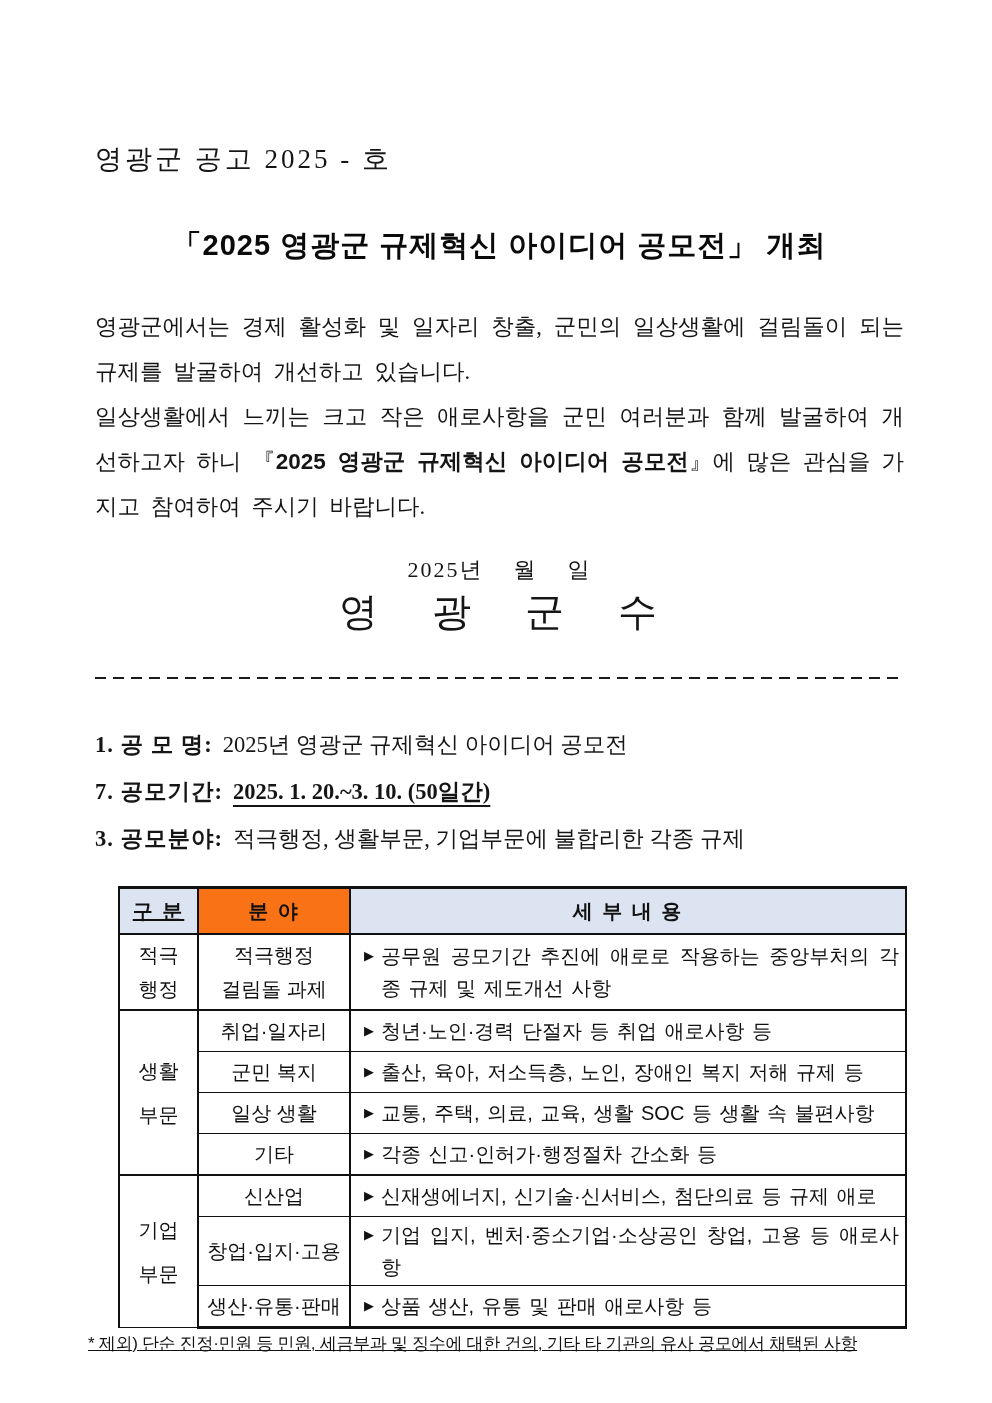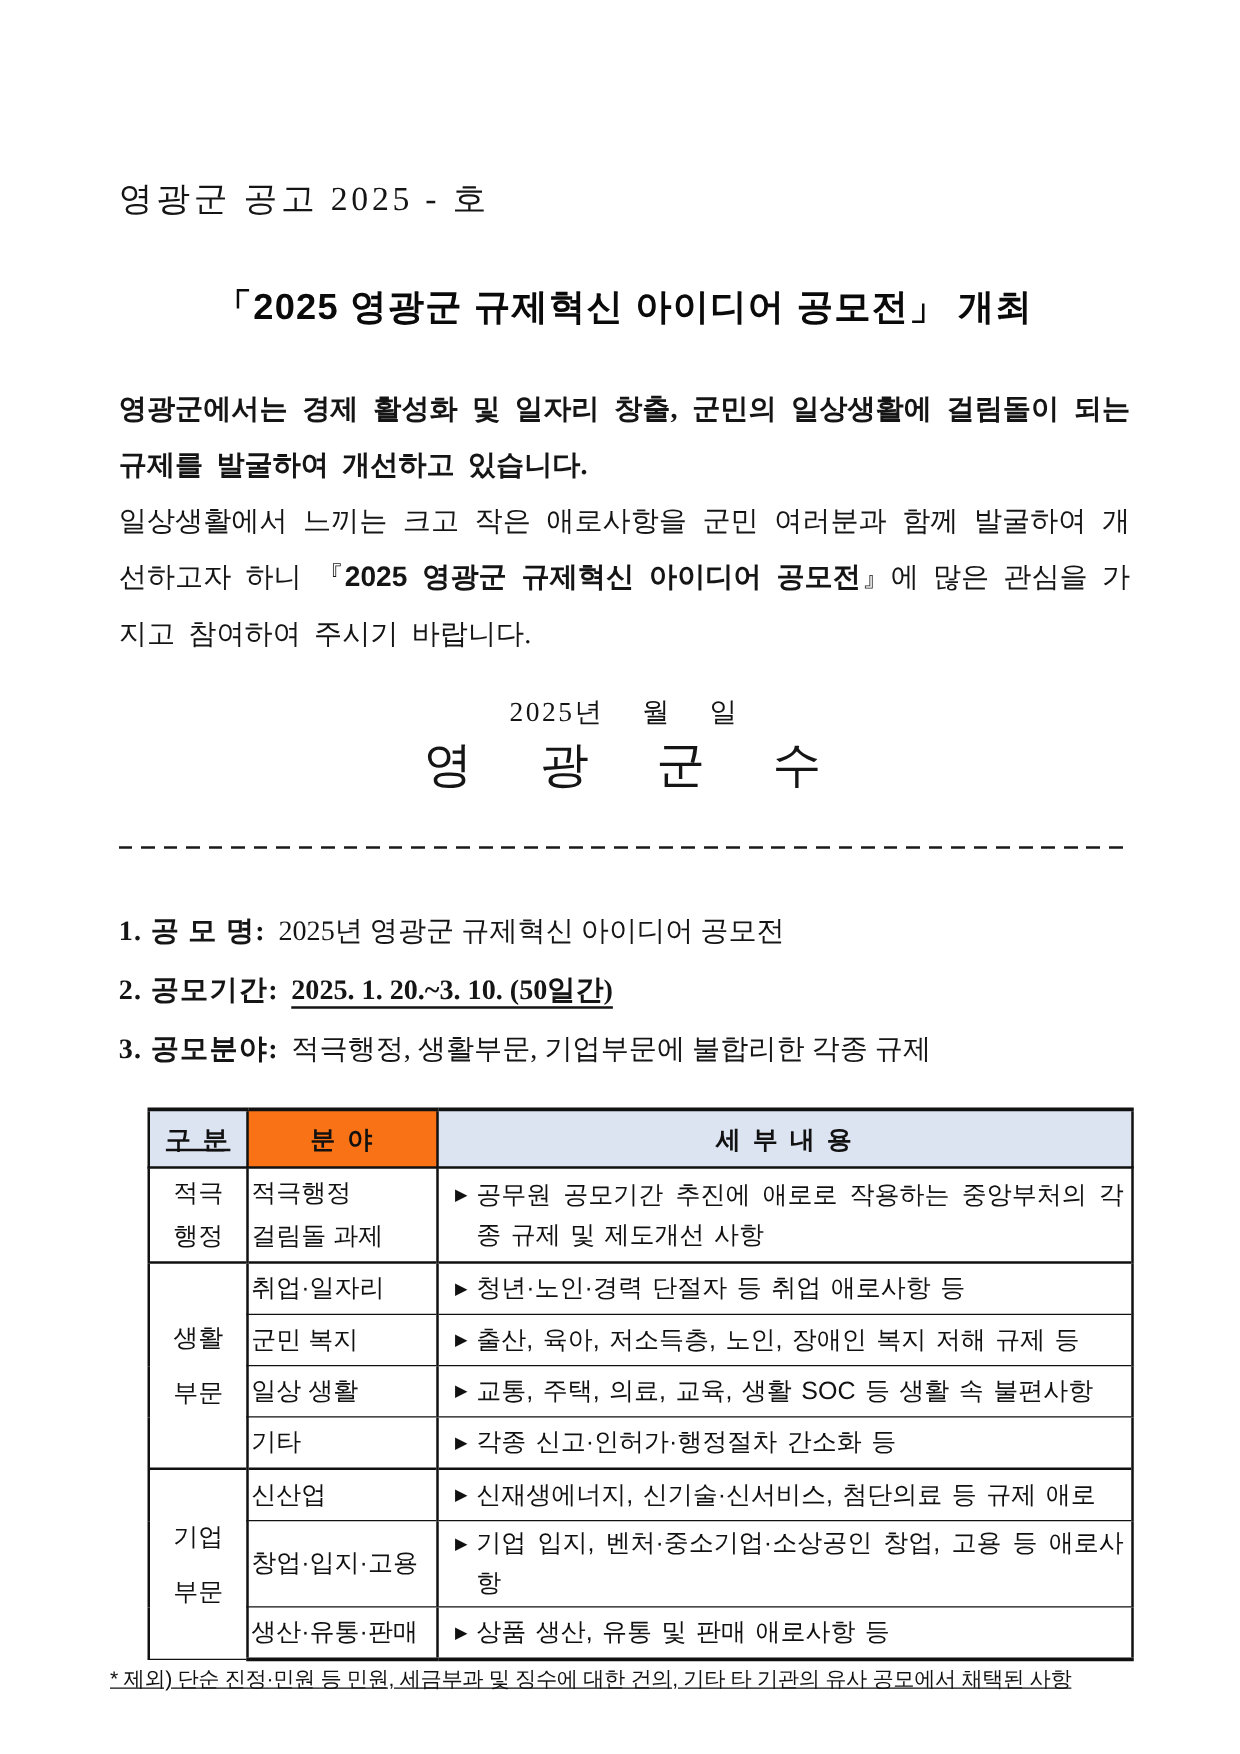--- a/index.html
+++ b/index.html
@@ -8,21 +8,21 @@
     box-sizing:border-box;padding:141px 88px 0 95px;overflow:hidden;
     font-family:"Liberation Serif","DejaVu Serif",serif;color:#151515;
   }
   .doc-number{font-size:27px;letter-spacing:3px;}
   .title{
     margin:49px 0 0;text-align:center;
     font-family:"Liberation Sans","DejaVu Sans",sans-serif;
     font-size:29px;font-weight:bold;letter-spacing:1px;color:#0a0a0a;
   }
   .para{margin:0;font-size:22.5px;line-height:45px;text-align:justify;word-spacing:5px;}
-  .para.first{margin-top:38px;font-weight:bold;}
+  .para.first{margin-top:38px;}
   .b-sans{font-family:"Liberation Sans","DejaVu Sans",sans-serif;font-weight:bold;}
   .date-line{margin-top:26px;text-align:center;font-size:22px;white-space:pre;letter-spacing:2px;}
   .signature{text-align:center;font-size:39px;white-space:pre;letter-spacing:3px;}
   .dashed-sep{
     margin-top:38px;height:2px;
     background:repeating-linear-gradient(to right,#1a1a1a 0 11px,transparent 11px 18px);
   }
   .items{margin-top:42px;}
   .item{font-size:22.5px;line-height:47px;white-space:nowrap;}
   .item-label{font-weight:bold;letter-spacing:1px;}
@@ -36,21 +36,21 @@
   col.c1{width:79px;} col.c2{width:152px;} col.c3{width:556px;}
   .cat-table th,.cat-table td{border:1.5px solid #111;border-left-width:2px;border-right-width:2px;}
   .cat-table th{
     border-top:3.5px solid #111;border-bottom:2px solid #111;
     height:42px;font-size:20px;font-weight:bold;letter-spacing:2px;text-align:center;
   }
   .cat-table tbody tr.gs td{border-top-width:2.5px;}
   .cat-table tbody tr:last-child td{border-bottom:3.5px solid #111;}
   td.cat{text-align:center;white-space:pre-line;font-size:20px;line-height:44px;}
   tr.tall td.cat{line-height:34px;}
-  td.field{text-align:left;font-size:20px;white-space:pre-line;line-height:34px;height:40px;padding:0 2px;}
+  td.field{text-align:center;font-size:20px;white-space:pre-line;line-height:34px;height:40px;padding:0 2px;}
   tr.tall td{height:70px;}
   td.detail{font-size:20px;padding:2px 6px;vertical-align:middle;}
   .detail-inner{display:flex;align-items:flex-start;}
   .bullet{flex:0 0 24px;text-align:center;font-size:13px;line-height:32px;}
   .dtext{flex:1;line-height:32px;text-align:justify;word-spacing:2px;}
   .footnote{
     margin-top:3px;margin-left:-7px;white-space:nowrap;
     font-family:"Liberation Sans","DejaVu Sans",sans-serif;
     font-size:17px;letter-spacing:-0.3px;color:#111;text-decoration:underline;
   }
@@ -72,21 +72,21 @@
 
   <div class="signature">영    광    군    수</div>
 
   <div class="dashed-sep"></div>
 
   <div class="items">
     <div class="item">
       <span class="item-label">1. 공 모 명:</span><span class="item-value">2025년 영광군 규제혁신 아이디어 공모전</span>
     </div>
     <div class="item">
-      <span class="item-label">2. 공모기간:</span><span class="item-value u">2025. 1. 20.~3. 10. (50일간)</span>
+      <span class="item-label">7. 공모기간:</span><span class="item-value u">2025. 1. 20.~3. 10. (50일간)</span>
     </div>
     <div class="item">
       <span class="item-label">3. 공모분야:</span><span class="item-value">적극행정, 생활부문, 기업부문에 불합리한 각종 규제</span>
     </div>
   </div>
 
   <table class="cat-table">
     <colgroup>
         <col class="c1">
         <col class="c2">

